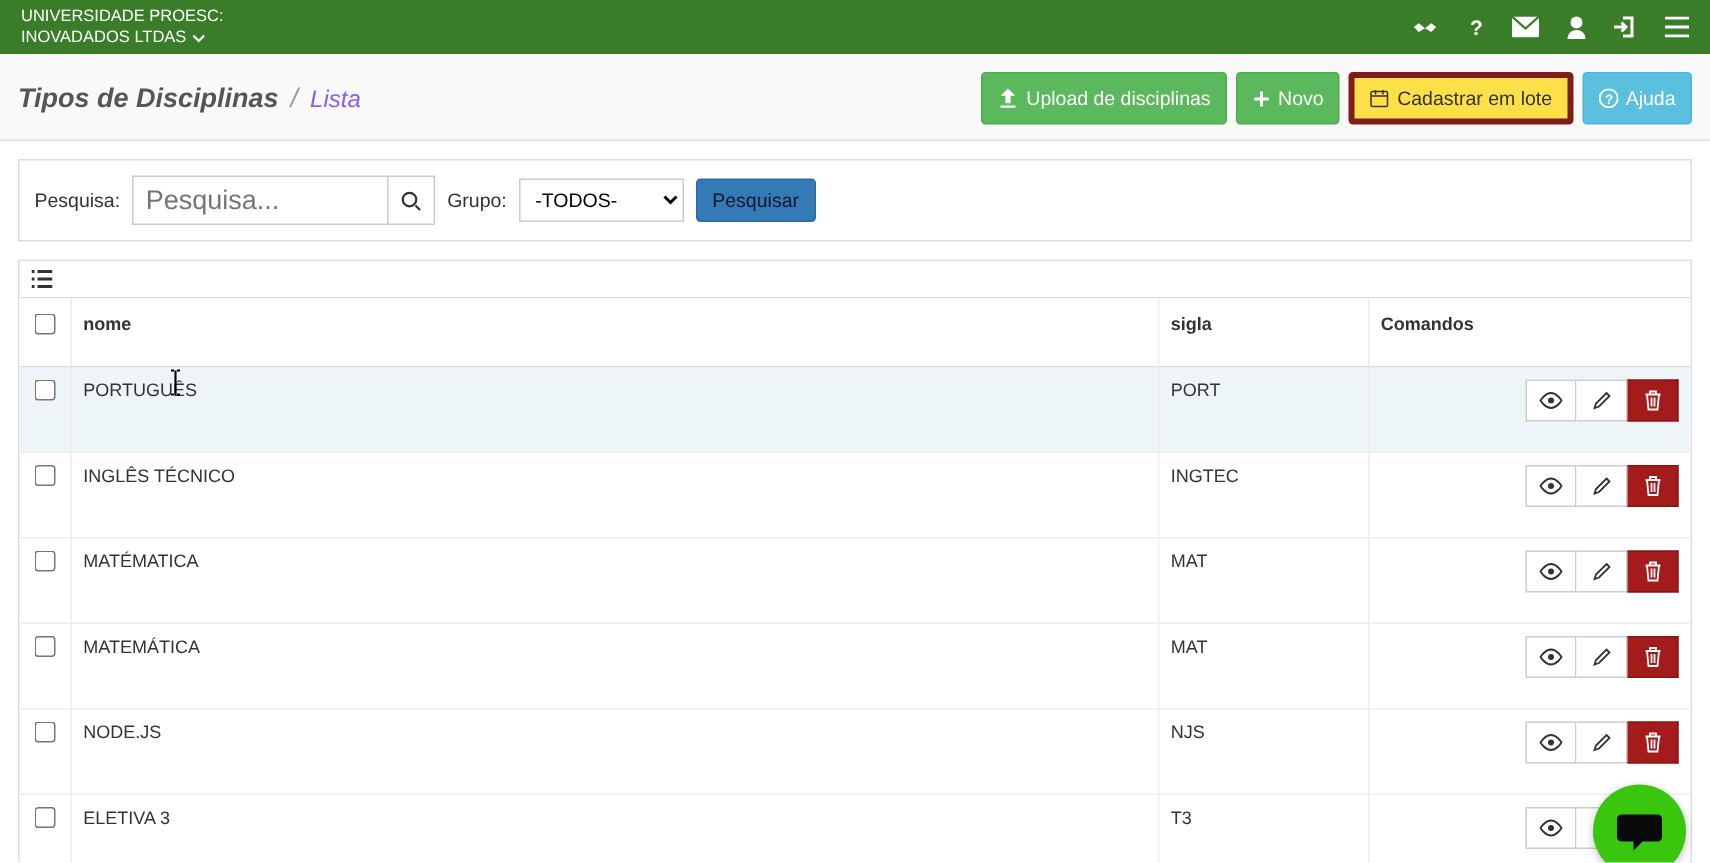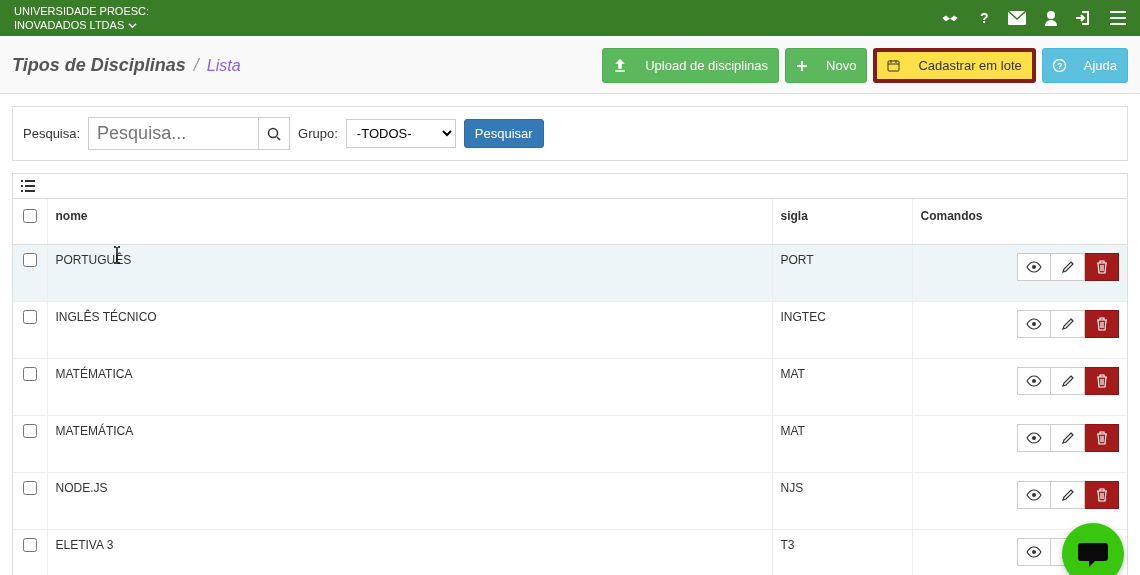--- a/index.html
+++ b/index.html
@@ -43,25 +43,25 @@
       font-size: 18px;
       color:#555;
       display:flex;
       gap:8px;
       align-items:baseline;
       font-style:italic;
     }
     .page-title .slash { color:#999; }
     .page-title .sub { color:#8b5cf6; font-weight:normal; font-size:16px;}
     .action-buttons { display:flex; gap:6px; }
-    .btn { display:inline-flex; align-items:center; gap:18px; padding: 6px 10px; border-radius:3px; font-size:13px; border:1px solid transparent; cursor:pointer; }
+    .btn { display:inline-flex; align-items:center; gap:5px; padding: 6px 10px; border-radius:3px; font-size:13px; border:1px solid transparent; cursor:pointer; }
     .btn-green { background:#5cb85c; color:#fff; border-color:#4cae4c; }
     .btn-white { background:#fde047; color:#333; border:4px solid #7f1d1d; }
     .btn-info { background:#5bc0de; color:#fff; border-color:#46b8da; }
-    .btn-blue { background:#337ab7; color:#ffffff; border-color:#2e6da4; }
+    .btn-blue { background:#337ab7; color:#0f172a; border-color:#2e6da4; }
     
     .search-panel {
       margin:12px;
       border:1px solid #ddd;
       padding:10px 10px;
       display:flex;
       align-items:center;
       gap:8px;
     }
     .search-panel label { font-size:13px; }

